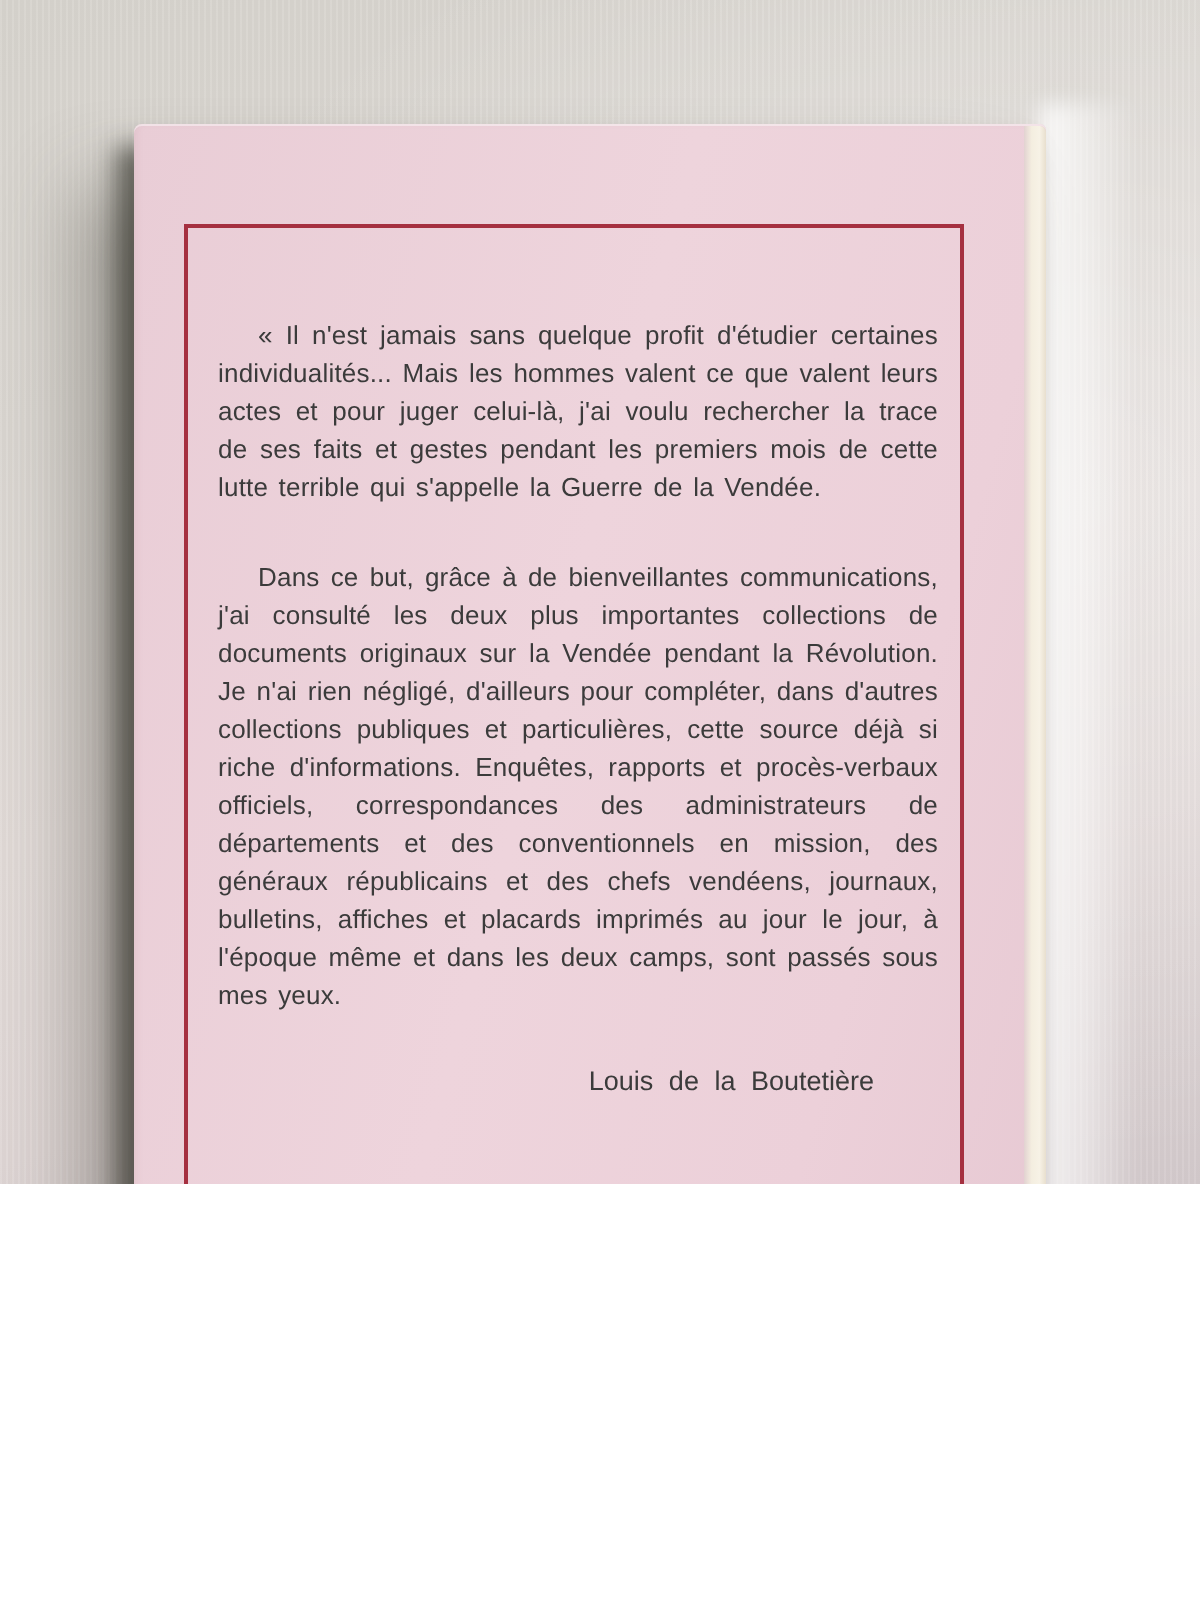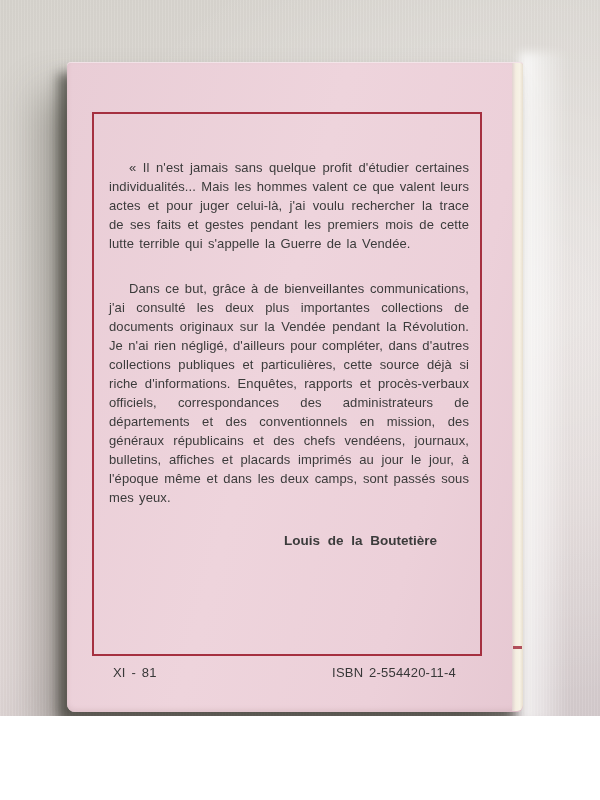--- a/index.html
+++ b/index.html
@@ -1,19 +1,19 @@
 <!DOCTYPE html>
 <html><head>
 <meta charset="utf-8">
 <style>
   html, body { margin: 0; padding: 0; }
   .scene {
     position: relative;
     width: 600px;
-    height: 716px;
+    height: 592px;
     overflow: hidden;
     font-family: "Liberation Sans", "DejaVu Sans", sans-serif;
     background:
       radial-gradient(130% 90% at 88% 42%, rgba(255,255,255,0.38), rgba(255,255,255,0) 62%),
       linear-gradient(163deg, #d7d4ce 0%, #dcd8d3 28%, #e3dcd9 55%, #e1d8d7 75%, #d4cbcd 100%);
   }
   
   .scene::before {
     content: "";
     position: absolute; inset: 0;
@@ -74,21 +74,20 @@
     word-spacing: 1.5px;
     letter-spacing: 0.1px;
   }
   .signature {
     margin-top: 2px;
     padding-right: 32px;
     text-align: right;
     font-size: 13.5px;
     word-spacing: 4px;
     color: #3b3b3b;
-    font-weight: bold;
   }
   .imprint {
     position: absolute;
     left: 46px; top: 603px;
     width: 343px;
     display: flex;
     justify-content: space-between;
     align-items: baseline;
     font-size: 13px;
     color: #383838;

